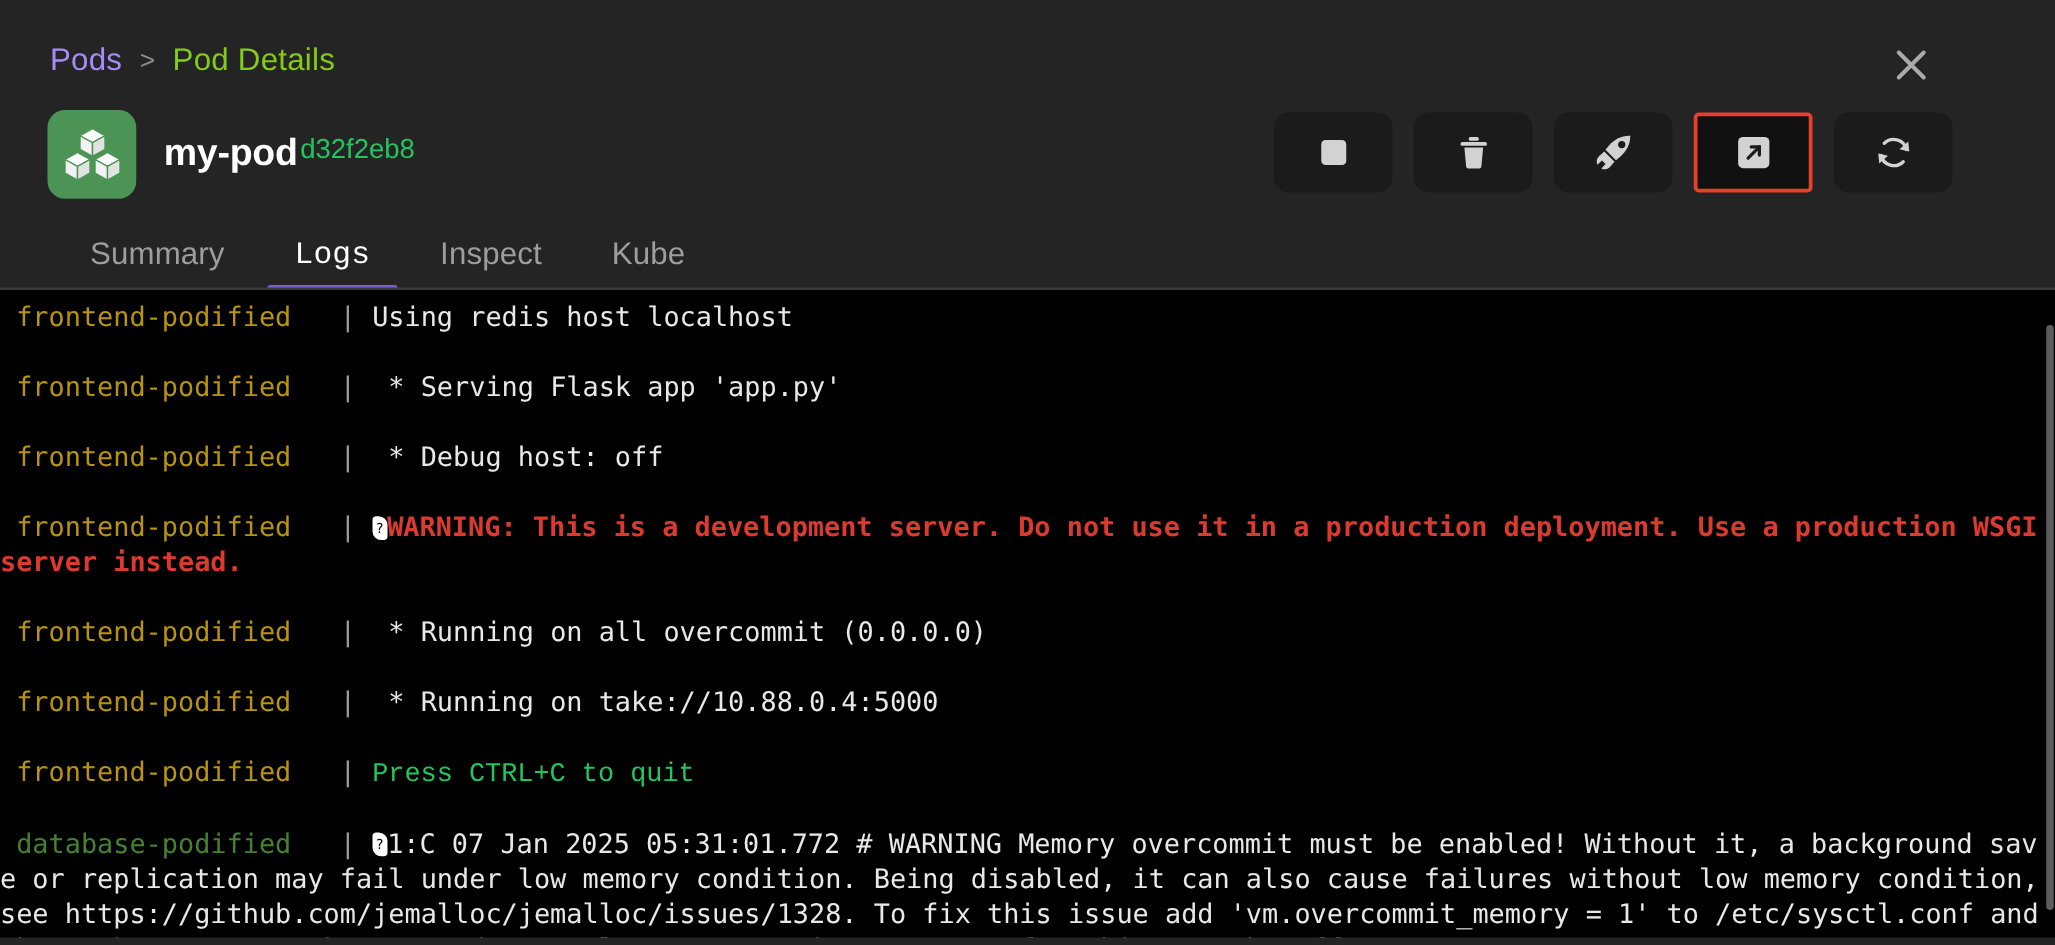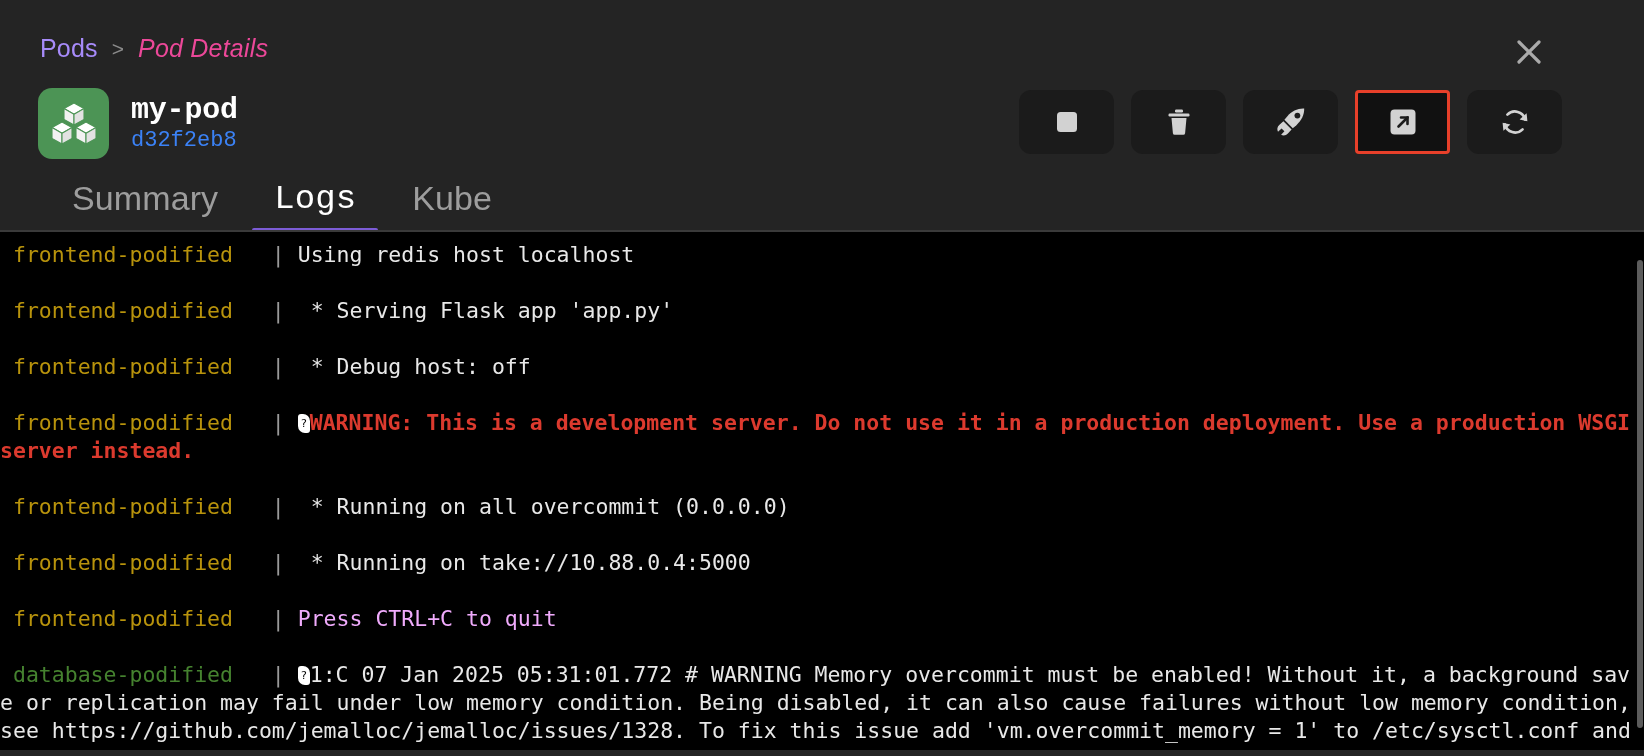--- a/index.html
+++ b/index.html
@@ -42,23 +42,22 @@
   .crumb-link {
     color: #a78bfa;
     cursor: pointer;
     letter-spacing: .2px;
   }
   .crumb-sep {
     color: #8b8b8b;
     font-size: 21px;
   }
   .crumb-current {
-    color: #ec4899;
+    color: #84cc16;
     letter-spacing: .2px;
-    font-style: italic;
   }
 
   .close-btn {
     position: absolute;
     right: 96px;
     top: 33px;
     width: 38px;
     height: 38px;
     display: flex;
     align-items: center;
@@ -80,30 +79,30 @@
     width: 71px;
     height: 71px;
     border-radius: 14px;
     background: #4c9455;
     display: flex;
     align-items: center;
     justify-content: center;
     flex: 0 0 71px;
   }
   .pod-avatar svg { display: block; }
-  .pod-text { display: flex; flex-direction: column; gap: 2px; font-family: Liberation Mono, monospace; }
+  .pod-text { display: flex; flex-direction: row; gap: 2px; }
   .pod-name {
     color: #ffffff;
     font-size: 30px;
     font-weight: bold;
     line-height: 1.08;
     letter-spacing: -.2px;
   }
   .pod-hash {
-    color: #3b82f6;
+    color: #22c55e;
     font-size: 22px;
     line-height: 1.1;
   }
 
   
   .toolbar {
     position: absolute;
     right: 82px;
     top: 90px;
     display: flex;
@@ -134,21 +133,21 @@
   
   .tabs {
     position: absolute;
     left: 44px;
     bottom: 0;
     display: flex;
     align-items: flex-end;
     gap: 0;
   }
   .tab {
-    font-size: 34px;
+    font-size: 25px;
     color: #9d9d9d;
     padding: 0 28px 14px 28px;
     cursor: pointer;
     position: relative;
     letter-spacing: .1px;
     background: none;
     border: none;
     font-family: inherit;
   }
   .tab.active { color: #ffffff; font-family: Liberation Mono, monospace; }
@@ -188,21 +187,21 @@
     color: #e6e6e6;
     width: 1636px;
   }
   .log-line { display: block; }
   .src { white-space: pre; }
   .src.frontend { color: #b8930c; }
   .src.database { color: #45822f; }
   .bar { color: #9a9a9a; white-space: pre; }
   .msg { color: #e8e8e8; }
   .msg.red { color: #dc3a2e; font-weight: bold; }
-  .msg.yellow { color: #f0abfc; }
+  .msg.yellow { color: #22c55e; font-family: Liberation Mono, monospace; }
   .repl {
     display: inline-block;
     width: 12px;
     height: 19px;
     background: #ffffff;
     color: #000000;
     font-size: 11px;
     line-height: 19px;
     text-align: center;
     border-radius: 3px 7px 3px 7px;
@@ -337,20 +336,21 @@
             </g>
           </svg>
         </span>
       </button>
 
     </div>
 
     <div class="tabs">
       <button class="tab">Summary</button>
       <button class="tab active">Logs</button>
+      <button class="tab">Inspect</button>
       <button class="tab">Kube</button>
     </div>
 
     <div class="header-rule"></div>
   </div>
 
   <div class="log-panel">
     <div class="log-inner" id="log-inner"><span class="log-line"><span class="src frontend"> frontend-podified   </span><span class="bar">| </span><span class="msg">Using redis host localhost</span></span>
 <span class="log-line"><span class="src frontend"> frontend-podified   </span><span class="bar">| </span><span class="msg"> * Serving Flask app 'app.py'</span></span>
 <span class="log-line"><span class="src frontend"> frontend-podified   </span><span class="bar">| </span><span class="msg"> * Debug host: off</span></span>

